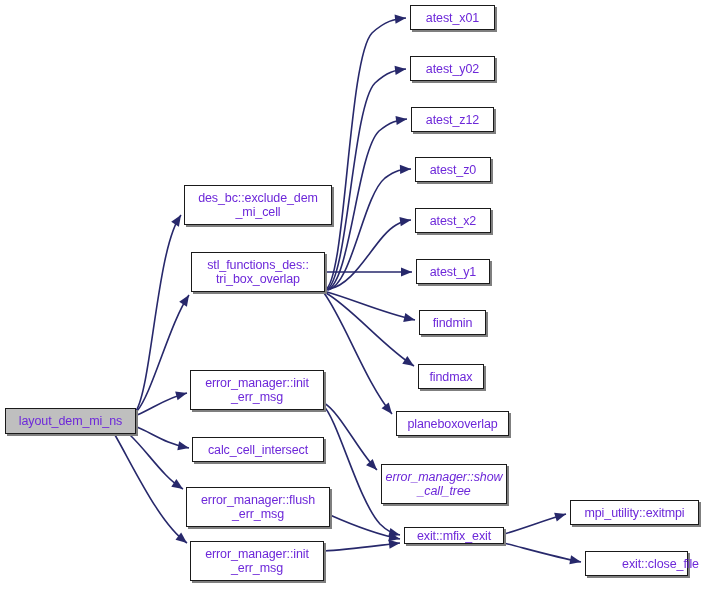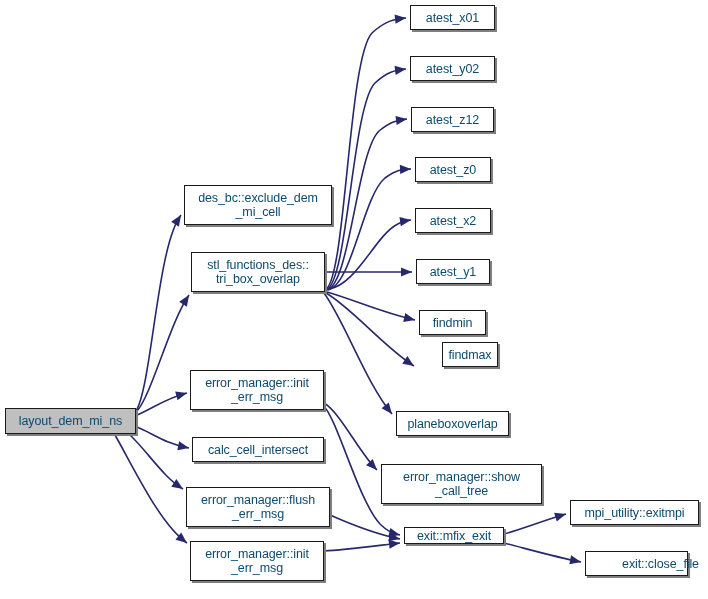--- a/index.html
+++ b/index.html
@@ -34,21 +34,21 @@
   .node {
     position: absolute;
     box-sizing: border-box;
     border: 1px solid #1a1a1a;
     background: #ffffff;
     box-shadow: 2px 2px 0 0 #7f7f7f;
     display: flex;
     align-items: center;
     justify-content: center;
     text-align: center;
-    color: #0c4a6e;
+    color: #6d28d9;
     font-size: 12.5px;
     line-height: 14px;
     letter-spacing: -0.1px;
     white-space: pre-line;
     z-index: 2;
   }
   .node.root {
     background: #bfbfbf;
   }
 </style>
@@ -112,20 +112,20 @@
 _err_msg</div>
     <div class="node" style="left: 190px; top: 541px; width: 134px; height: 40px;">error_manager::init
 _err_msg</div>
     <div class="node" style="left: 410px; top: 5px; width: 85px; height: 25px;">atest_x01</div>
     <div class="node" style="left: 410px; top: 56px; width: 85px; height: 25px;">atest_y02</div>
     <div class="node" style="left: 411px; top: 107px; width: 83px; height: 25px;">atest_z12</div>
     <div class="node" style="left: 415px; top: 157px; width: 76px; height: 25px;">atest_z0</div>
     <div class="node" style="left: 415px; top: 208px; width: 76px; height: 25px;">atest_x2</div>
     <div class="node" style="left: 416px; top: 259px; width: 74px; height: 25px;">atest_y1</div>
     <div class="node" style="left: 419px; top: 310px; width: 67px; height: 25px;">findmin</div>
-    <div class="node" style="left: 418px; top: 342px; width: 56px; height: 25px; margin-left: 24px;">findmax</div>
+    <div class="node" style="left: 418px; top: 364px; width: 66px; height: 25px;">findmax</div>
     <div class="node" style="left: 396px; top: 411px; width: 113px; height: 25px;">planeboxoverlap</div>
-    <div class="node" style="left: 381px; top: 464px; width: 161px; height: 40px;">error_manager::show
+    <div class="node" style="left: 381px; top: 464px; width: 126px; height: 40px; font-style: italic;">error_manager::show
 _call_tree</div>
     <div class="node" style="left: 404px; top: 527px; width: 100px; height: 17px;">exit::mfix_exit</div>
     <div class="node" style="left: 570px; top: 500px; width: 129px; height: 25px;">mpi_utility::exitmpi</div>
     <div class="node" style="left: 585px; top: 551px; width: 103px; height: 25px; padding-left: 48px;">exit::close_file</div>
   </div>
 
 </body></html>

